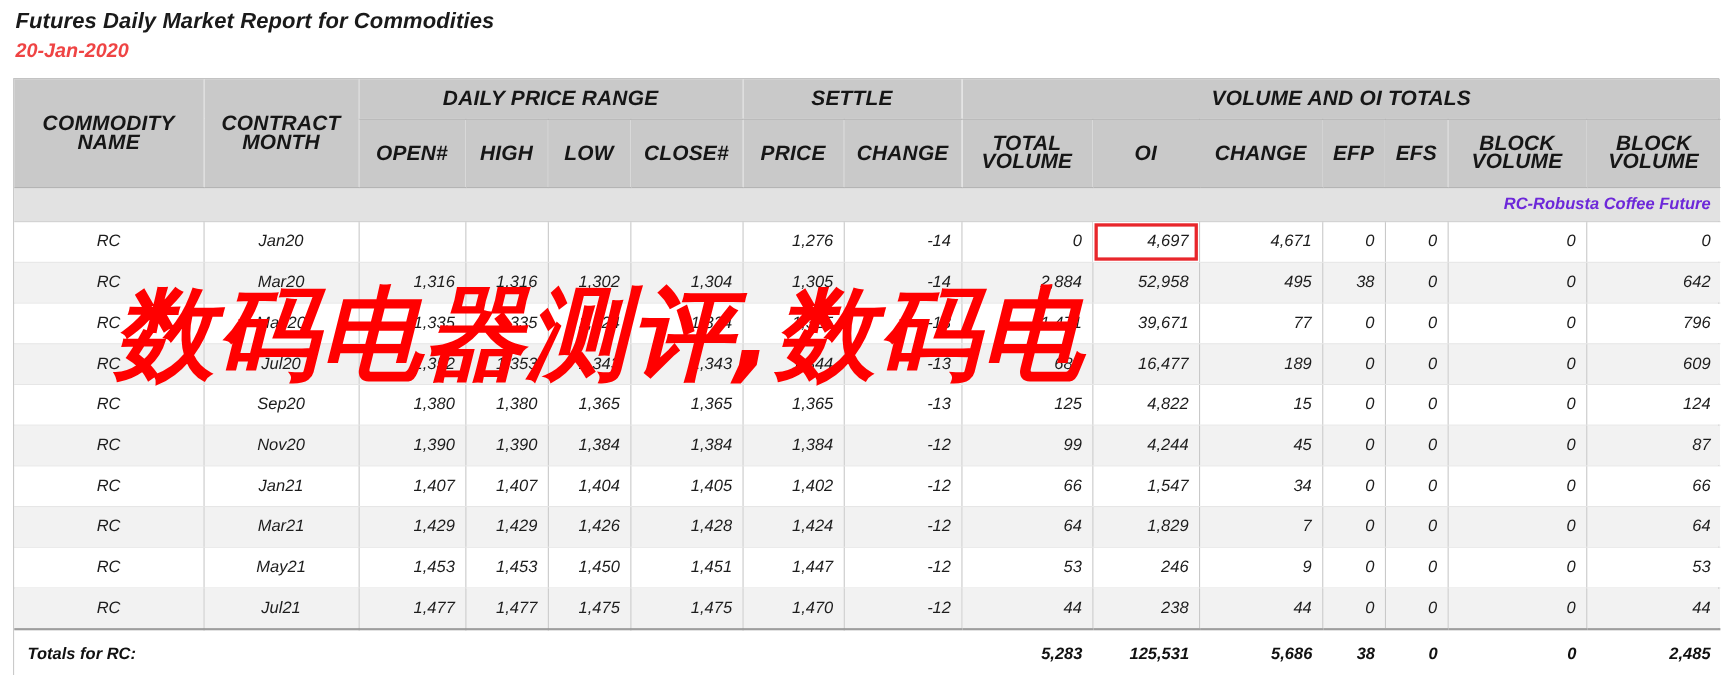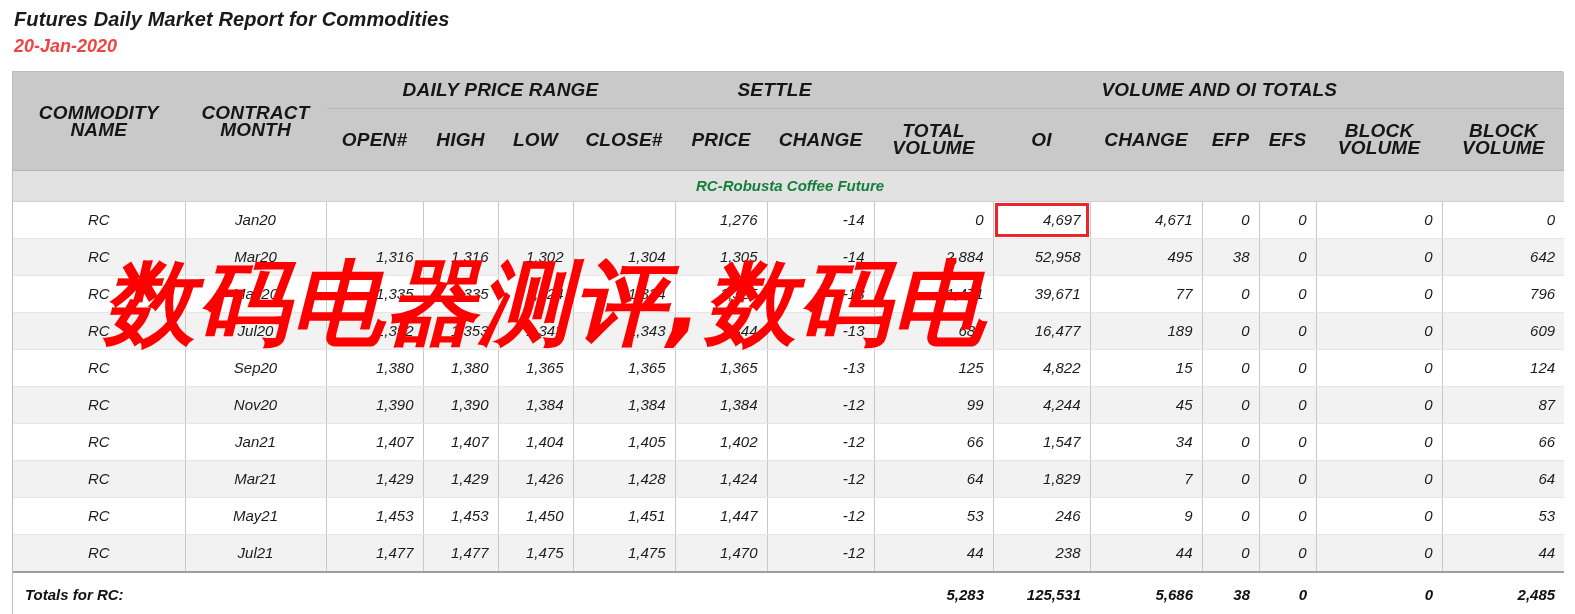--- a/index.html
+++ b/index.html
@@ -60,23 +60,23 @@
   thead tr.sub th{height:62px;line-height:17px;}
   thead th.rowspan2{height:98px;line-height:20px;margin-left:33px;}
   .hdr2{display:block;}
 
   
   tr.group td{
     background:#e2e2e2;
     font-weight:bold;
     font-size:15px;
     height:31px;
-    text-align:center;
+    text-align:right;
     padding-left:12px;
-    color:#15803d;
+    color:#6d28d9;
     border-bottom:1px solid #cfcfcf;
     border-right:none;
   }
 
   
   tbody tr.data td{
     height:36px;
     line-height:36px;
     text-align:right;
     background:#ffffff;

